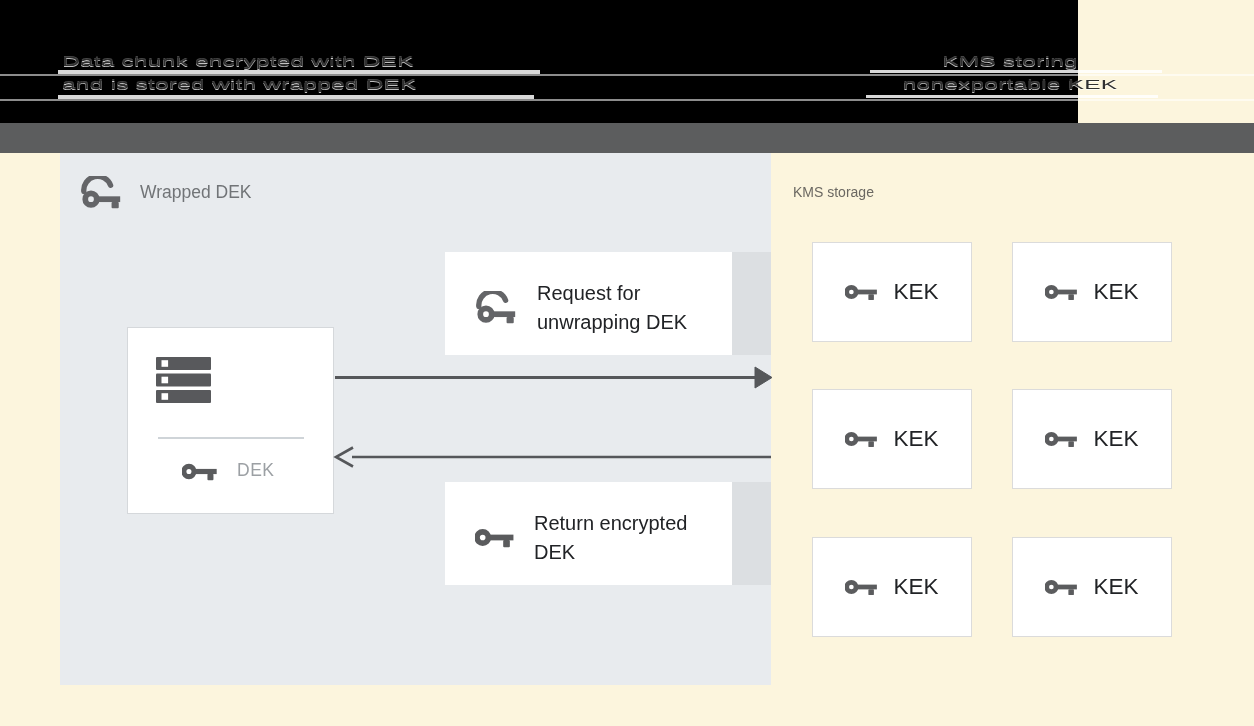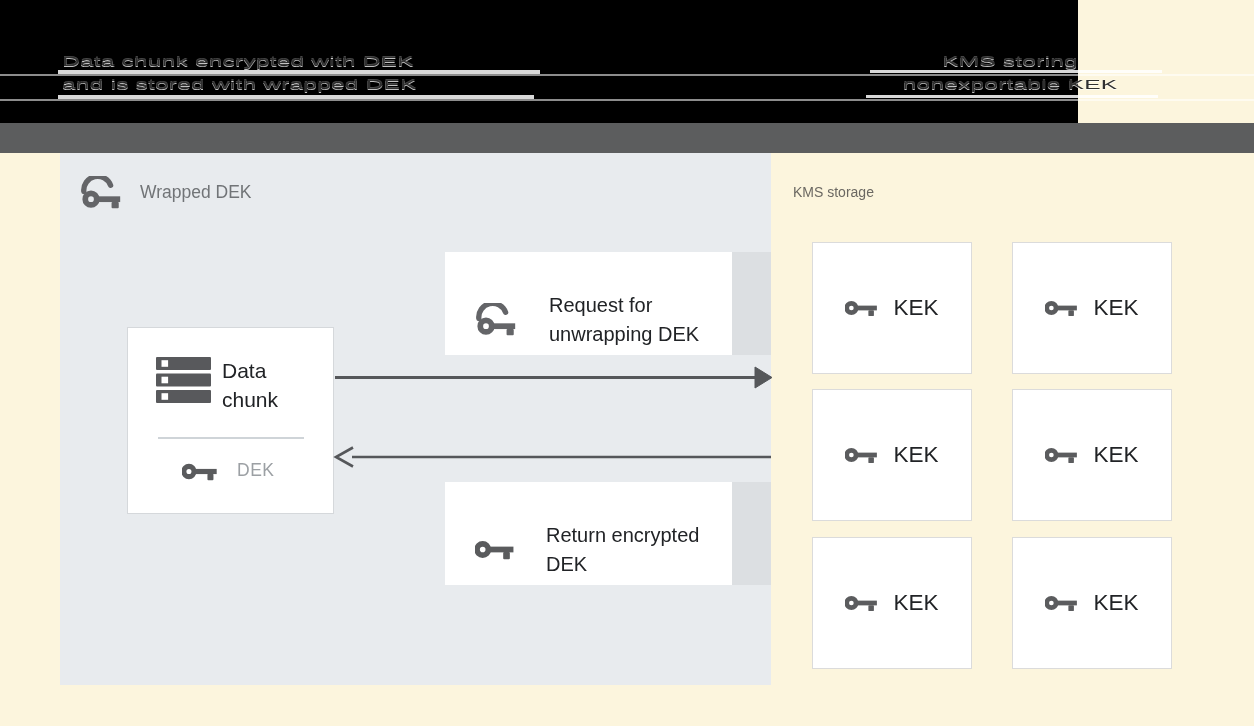--- a/index.html
+++ b/index.html
@@ -37,29 +37,29 @@
   .dc-icon { position:absolute; left:28px; top:29px; }
   .dc-title { position:absolute; left:94px; top:28px; width:84px; font-size:21px; line-height:29px; color:#212326; }
   .dc-divider { position:absolute; left:30px; top:109px; width:146px; height:2px; background:#cfd4d8; }
   .dc-keyrow { position:absolute; left:54px; top:132px; display:flex; align-items:flex-start; gap:18px; }
   .dek-lbl { font-size:17.5px; color:#9ca0a4; letter-spacing:.5px; }
 
   .request-card { left:445px; top:252px; width:287px; height:103px; }
   .request-strip { left:732px; top:252px; width:39px; height:103px; }
   .return-card  { left:445px; top:482px; width:287px; height:103px; }
   .return-strip { left:732px; top:482px; width:39px; height:103px; }
-  .msg-inner { position:absolute; left:30px; top:16px; height:100%; display:flex; align-items:center; gap:30px; }
+  .msg-inner { position:absolute; left:30px; top:4px; height:100%; display:flex; align-items:center; gap:18px; }
   .msg-text { font-size:20px; line-height:29px; color:#212326; width:175px; }
 
   .flow-svg { left:0; top:0; width:1254px; height:726px; pointer-events:none; z-index:3; }
 
   
   .kms-region { left:771px; top:153px; width:483px; height:532px; }
   .kms-label { left:793px; top:184px; font-size:14px; color:#6b6862; }
-  .kek-card { position:absolute; width:160px; height:132px; background:#fff; border:1px solid #dbdbdb;
+  .kek-card { position:absolute; width:160px; height:100px; background:#fff; border:1px solid #dbdbdb;
               display:flex; align-items:center; justify-content:center; gap:14px; }
   .kek-lbl { font-size:22.5px; color:#212326; }
   .k1 { left:812px;  top:242px; }
   .k2 { left:1012px; top:242px; }
   .k3 { left:812px;  top:389px; }
   .k4 { left:1012px; top:389px; }
   .k5 { left:812px;  top:537px; }
   .k6 { left:1012px; top:537px; }
 
   .icon { display:block; }
@@ -107,21 +107,20 @@
       <rect x="0" y="0" width="55" height="13" rx="1"></rect>
       <rect x="0" y="16.5" width="55" height="13" rx="1"></rect>
       <rect x="0" y="33" width="55" height="13" rx="1"></rect>
     </g>
     <g fill="#ffffff">
       <rect x="5.5" y="3.2" width="6.6" height="6.6"></rect>
       <rect x="5.5" y="19.7" width="6.6" height="6.6"></rect>
       <rect x="5.5" y="36.2" width="6.6" height="6.6"></rect>
     </g>
   </svg>
-  <div class="dc-title">Data chunk</div>
   <div class="dc-divider"></div>
   <div class="dc-keyrow">
     <svg class="icon" width="37" height="23" viewBox="0 0 40 24">
       <g fill="#5a5b5d" stroke="#5a5b5d">
         <circle cx="7.5" cy="12" r="5.5" fill="none" stroke-width="5.5"></circle>
         <rect x="13.5" y="9.2" width="24" height="5.6" stroke="none"></rect>
         <rect x="27.5" y="14.5" width="6.5" height="7" rx="1" stroke="none"></rect>
       </g>
     </svg>
     <span class="dek-lbl">DEK</span>

